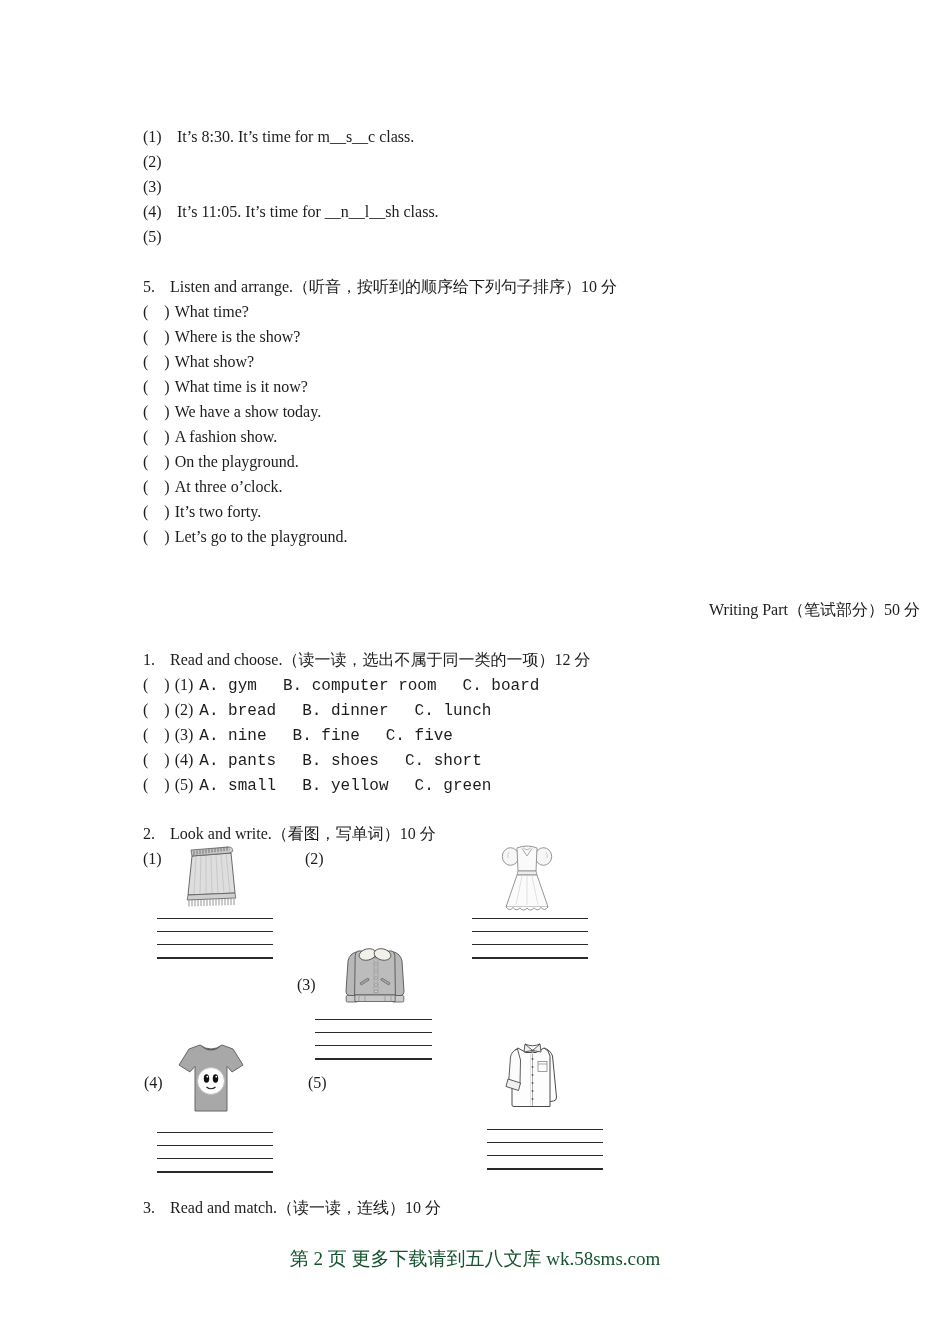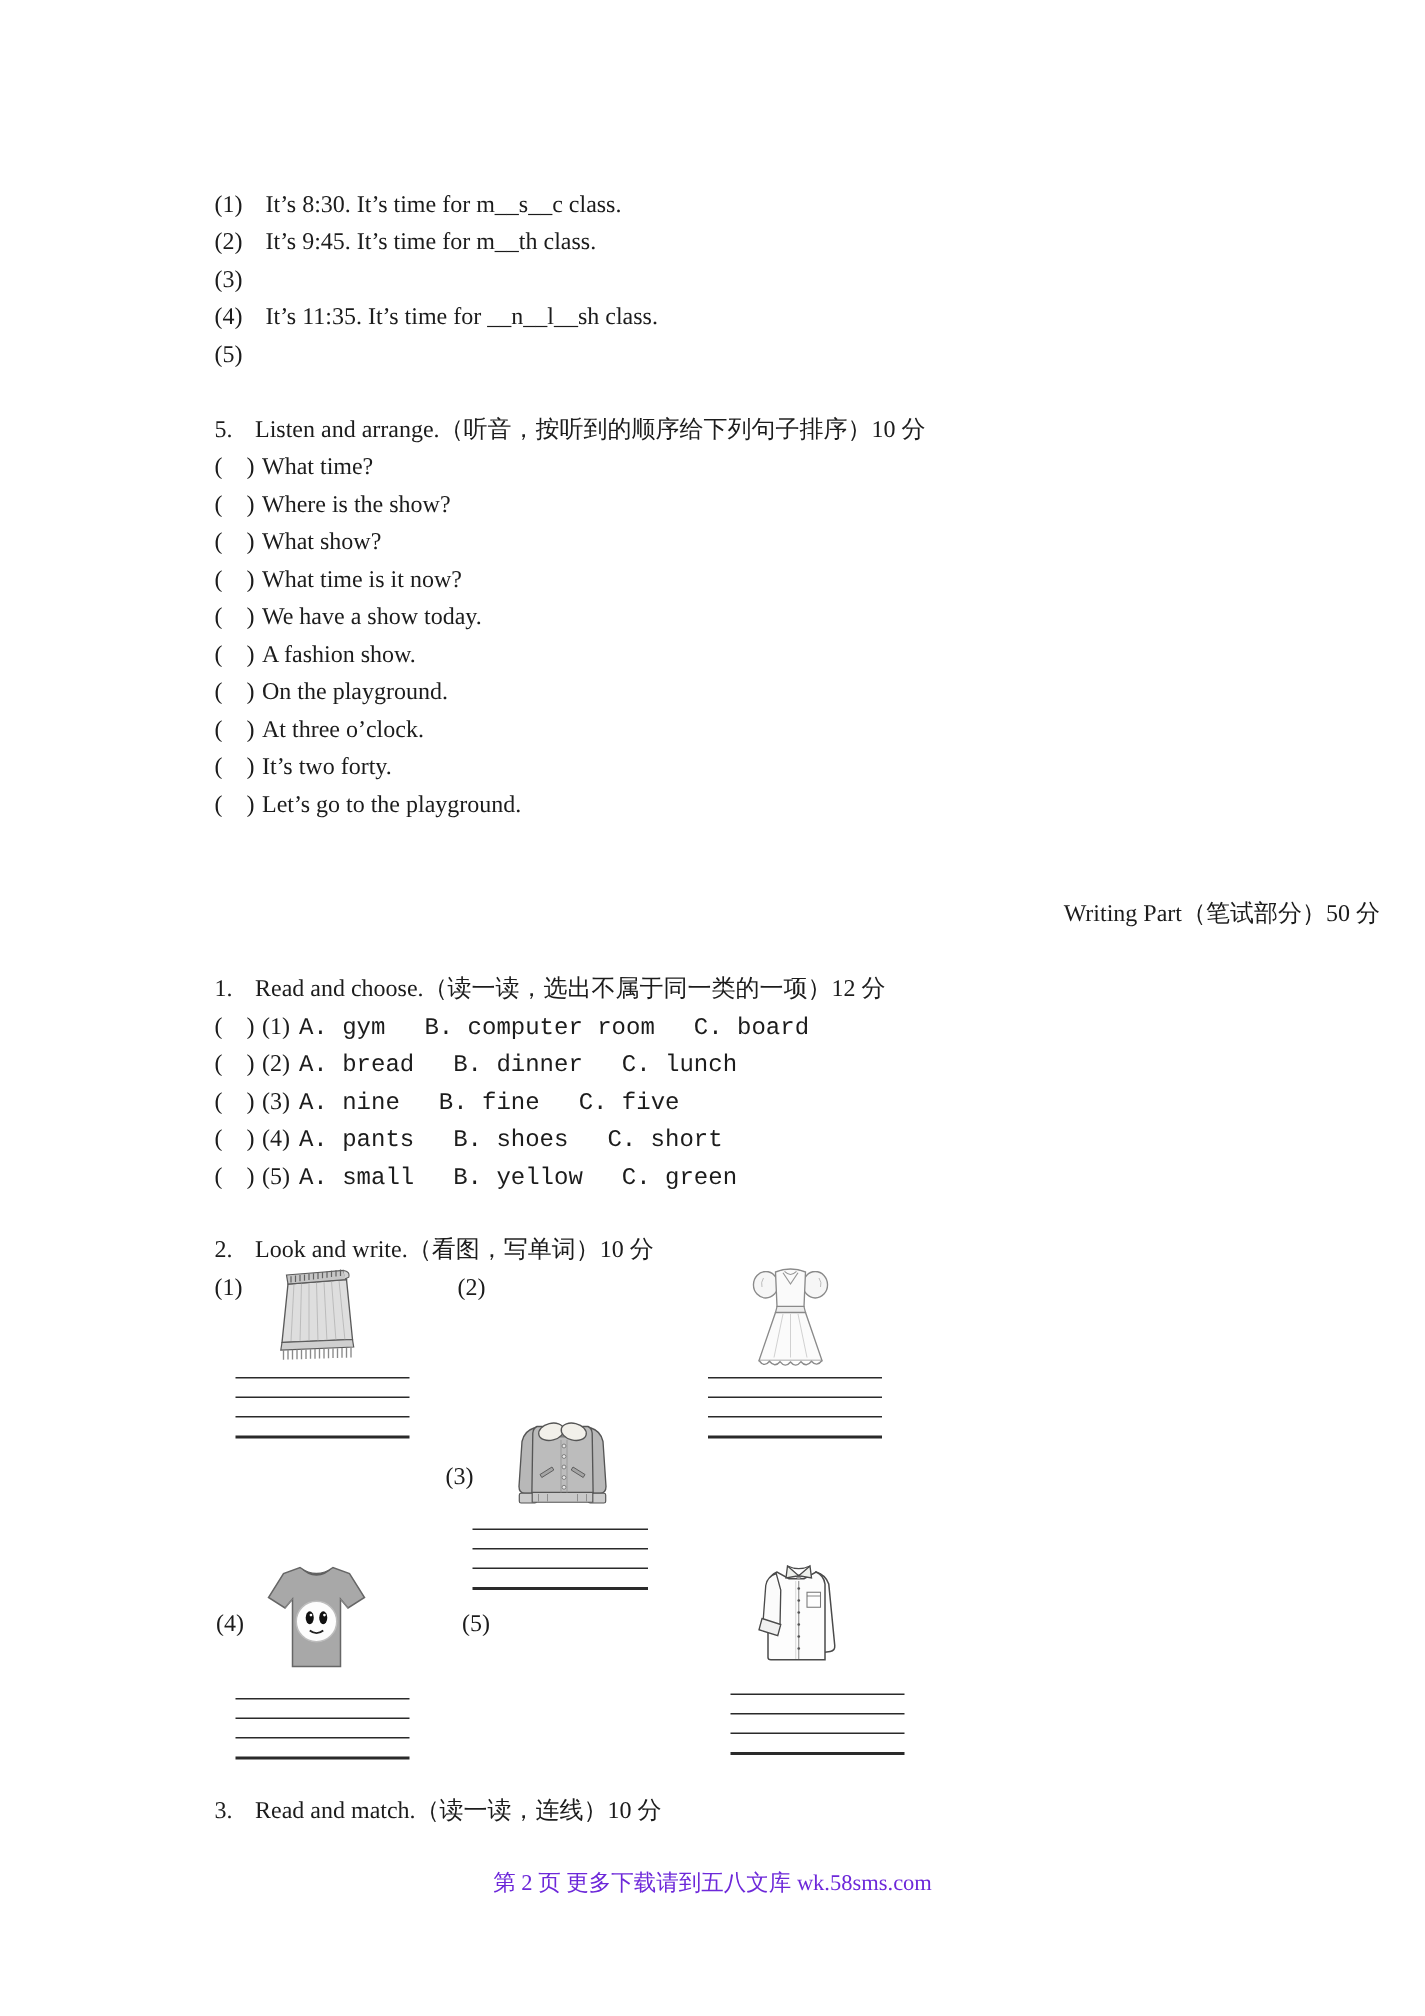--- a/index.html
+++ b/index.html
@@ -10,47 +10,46 @@
   .inum{flex:0 0 34px;}
   .qnum{flex:0 0 27px;}
   .paren{white-space:pre;margin-right:5px;}
   .cnum{margin-right:6px;}
   .opt{margin-left:26px;font-family:Liberation Mono, monospace;}
   .cnum + .opt{margin-left:0;}
   .center{text-align:right;line-height:25px;}
   .lbl{line-height:20px;}
   .lines i{display:block;height:12px;border-top:1.5px solid #2a2a2a;}
   .lines i:last-child{border-top-width:2.3px;}
-  .footer{width:100%;text-align:center;font-size:15px;color:#6d28d9;}
+  .footer{width:100%;text-align:center;font-size:19px;color:#14532d;}
   svg{display:block;}
 </style>
 </head>
 <body>
 
 <div class="page">
 
   <div class="abs" style="left:143px;top:124px;">
 
       <div class="row">
         <span class="inum">(1)</span>
         <span>It’s 8:30. It’s time for m__s__c class.</span>
       </div>
 
       <div class="row">
         <span class="inum">(2)</span>
-        <span>It’s 9:45. It’s time for m__th class.</span>
       </div>
 
       <div class="row">
         <span class="inum">(3)</span>
       </div>
 
       <div class="row">
         <span class="inum">(4)</span>
-        <span>It’s 11:35. It’s time for __n__l__sh class.</span>
+        <span>It’s 11:05. It’s time for __n__l__sh class.</span>
       </div>
 
       <div class="row">
         <span class="inum">(5)</span>
       </div>
     </div>
 
   <div class="abs" style="left:143px;top:274px;">
     <div class="row">
       <span class="qnum">5.</span>

